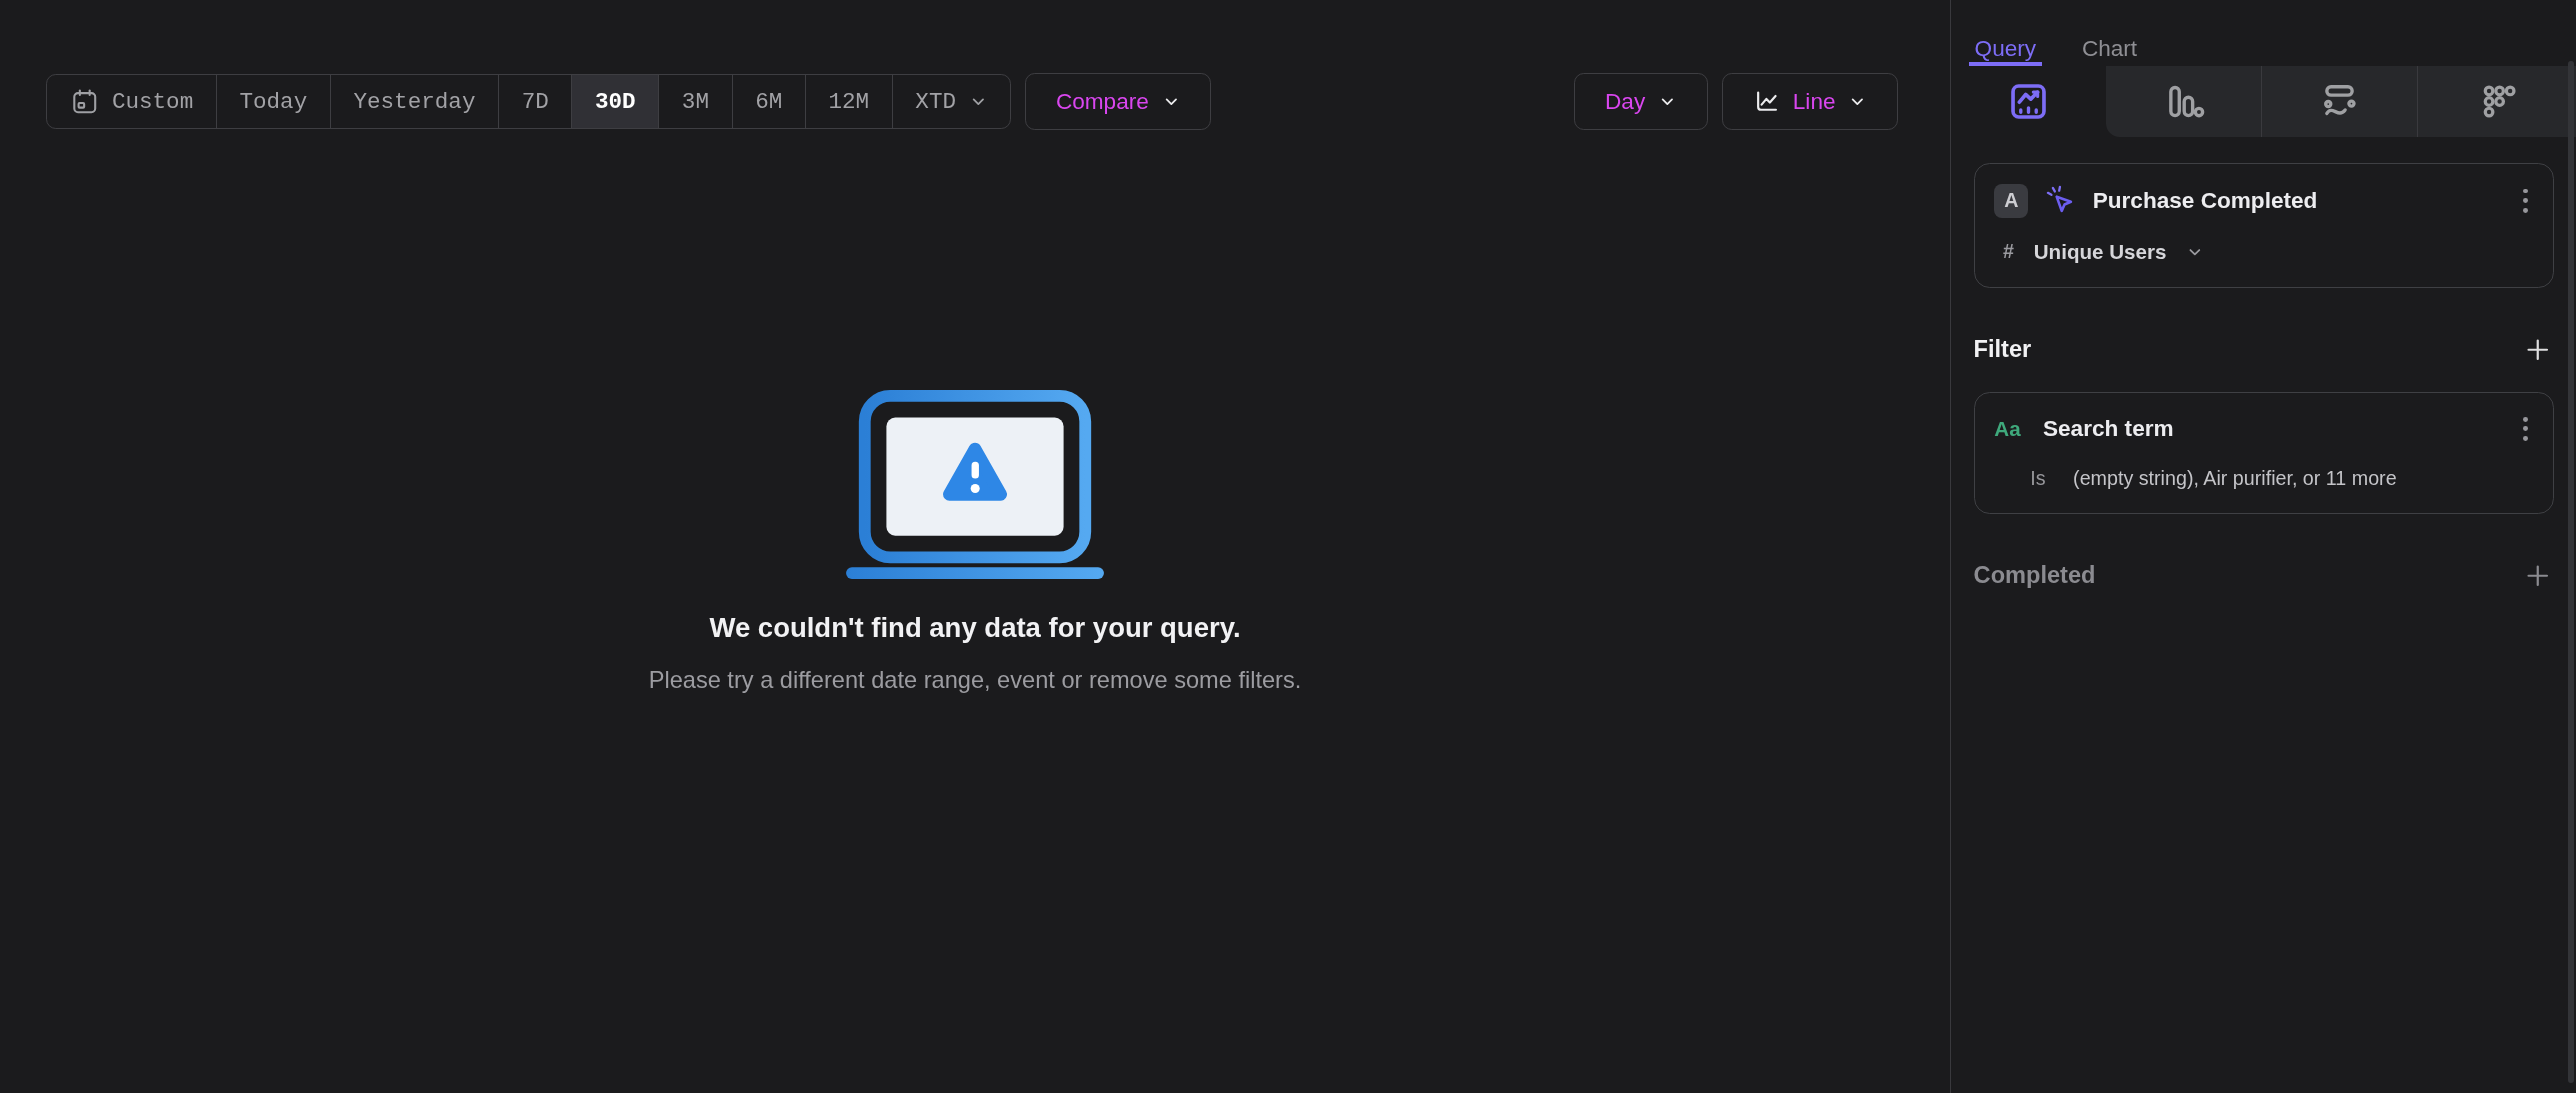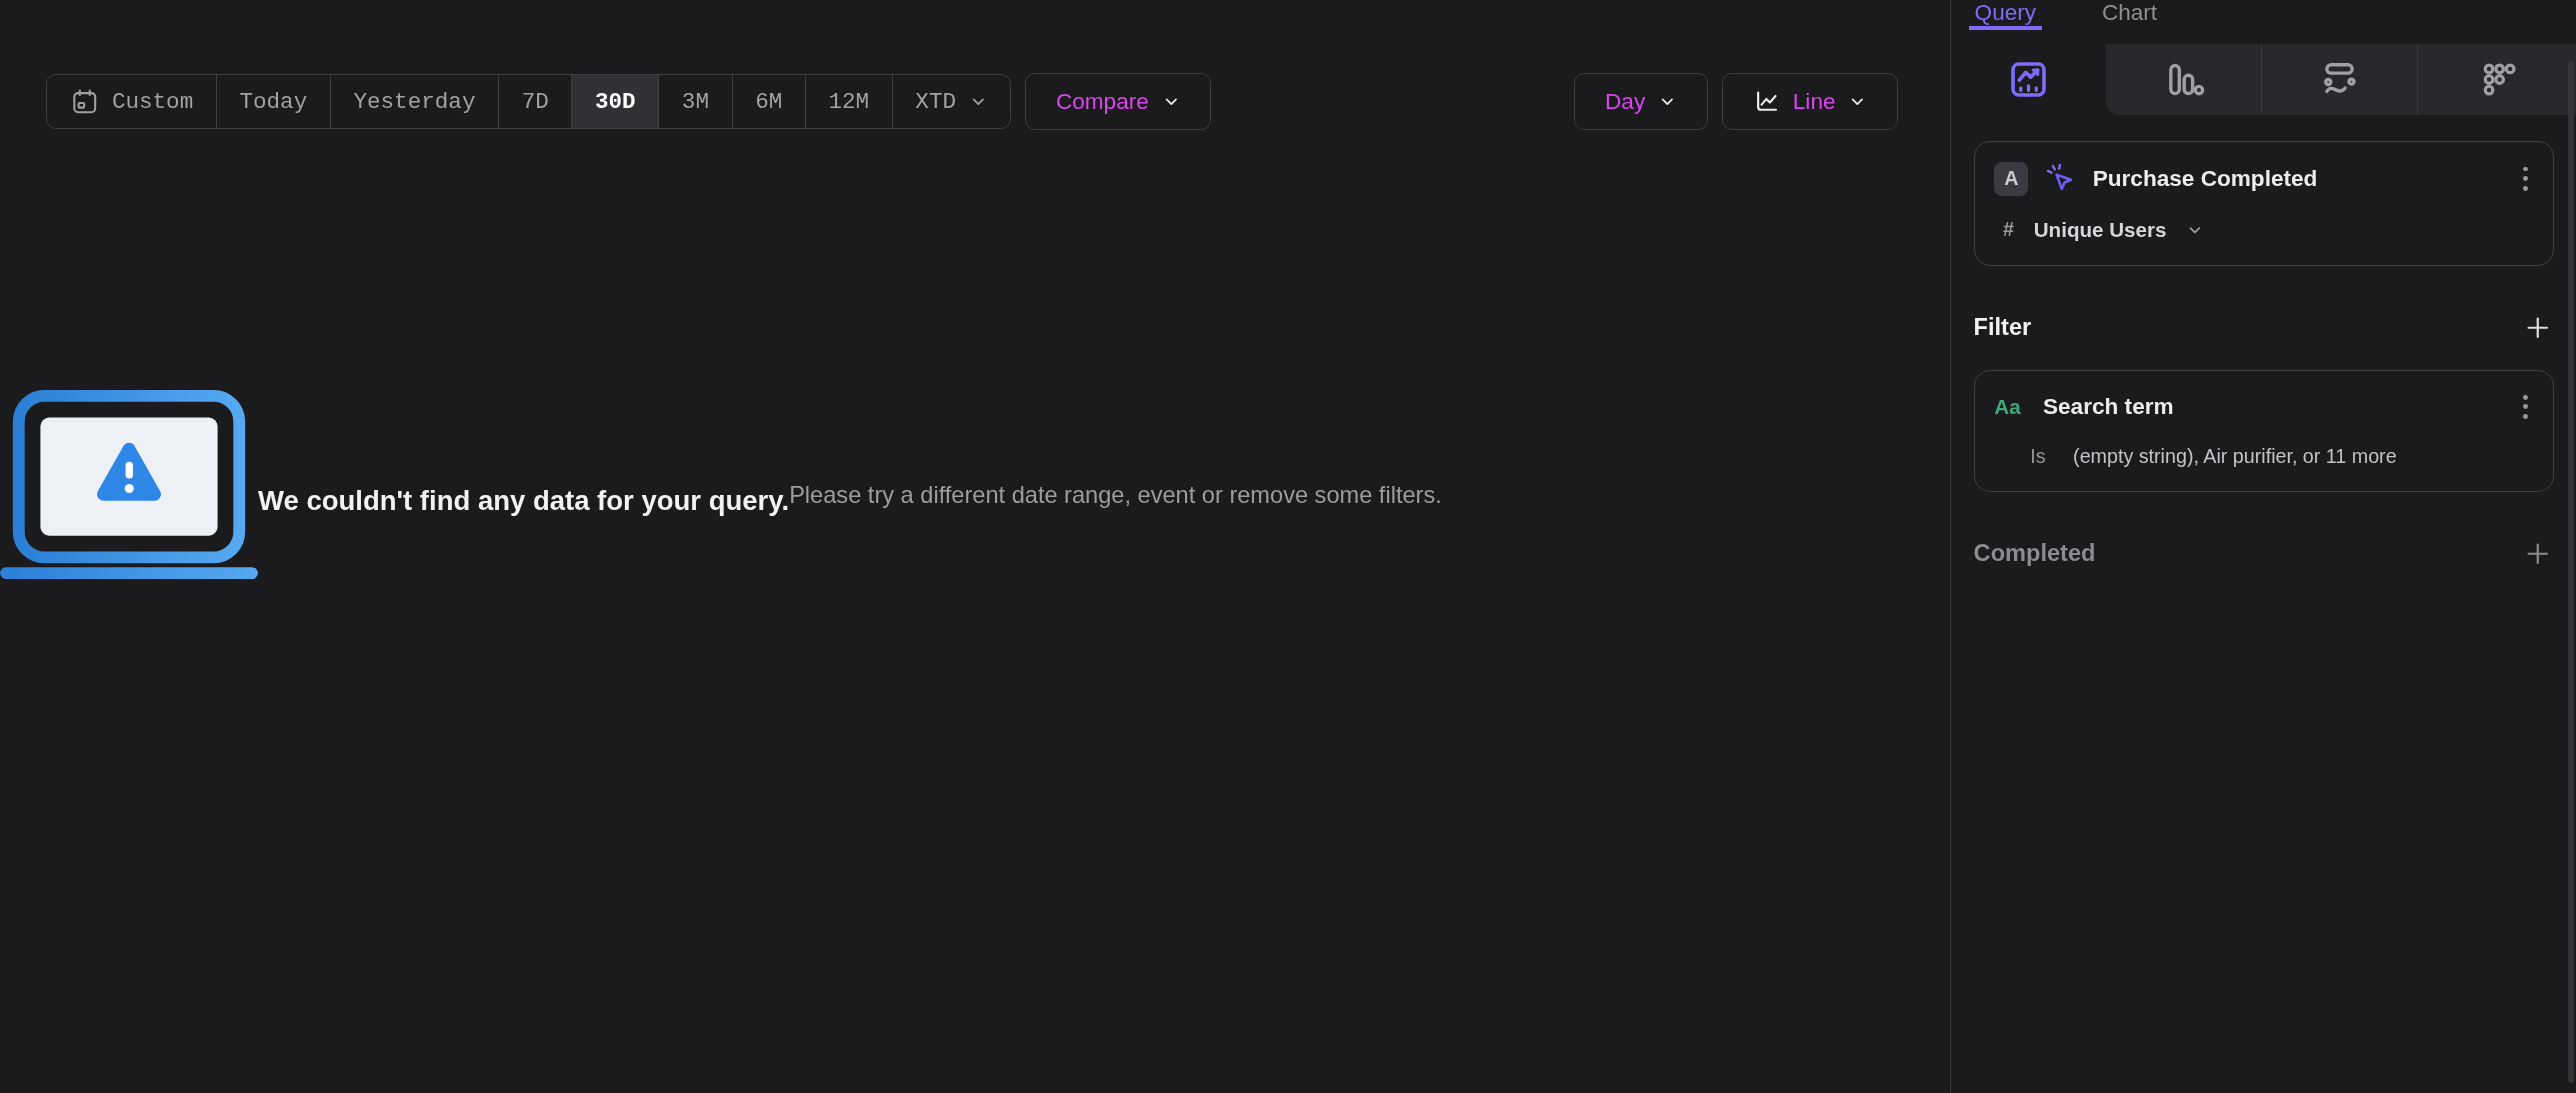--- a/index.html
+++ b/index.html
@@ -13,28 +13,28 @@
   .seg{display:flex;align-items:center;gap:12.8px;padding:0 22.6px;font-size:22.6px;color:#a2a2a6;
        border-right:1px solid #3e3e42;cursor:pointer;white-space:nowrap;background:transparent;font-family:Liberation Mono, monospace;}
   .seg:last-child{border-right:none;}
   .seg.selected{background:#303035;color:#ffffff;font-weight:700;}
   .pill{display:flex;align-items:center;gap:12.8px;height:55px;border:1px solid #3e3e42;border-radius:9.8px;
         padding:0 30px;font-size:22.6px;color:#d946ef;background:transparent;cursor:pointer;white-space:nowrap;}
   .ml14{margin-left:13.8px;} .mla{margin-left:auto;}
   .chev{flex:0 0 auto;}
 
   
-  .empty{position:absolute;left:0;right:0;top:390px;display:flex;flex-direction:row;align-items:center;text-align:center;}
+  .empty{position:absolute;left:0;right:0;top:390px;display:flex;flex-direction:column;align-items:center;text-align:center;}
   .empty-title{font-size:27.5px;font-weight:700;color:#f2f2f4;margin:33px 0 0;}
   .empty-sub{font-size:23.6px;color:#9c9ca1;margin-top:22.6px;}
 
   
   .sidebar{position:absolute;left:1950px;top:0;right:0;height:1093px;box-sizing:border-box;
            border-left:1px solid #39393d;background:#1b1b1d;}
-  .sb-tabs{display:flex;gap:54px;padding-left:17.7px;height:44px;align-items:flex-start;}
+  .sb-tabs{display:flex;gap:34px;padding-left:17.7px;height:66px;align-items:flex-end;}
   .sb-tab{font-size:22.6px;color:#8f8f94;display:flex;align-items:center;padding:0 5.9px;box-sizing:border-box;
           border-bottom:4.9px solid transparent;cursor:pointer;}
   .sb-tab.active{color:#7d6df6;border-bottom-color:#7d6df6;font-weight:500;}
 
   .view-tabs{display:flex;height:71px;}
   .vtab{width:155px;display:flex;align-items:center;justify-content:center;cursor:pointer;box-sizing:border-box;}
   .vtab.inactive{background:#27282b;border-right:1px solid #3a3a3e;flex:0 0 156px;}
   .vtab.inactive.first{border-bottom-left-radius:13.8px;}
   .vtab.inactive.last{border-right:none;flex:1 1 auto;}
 

